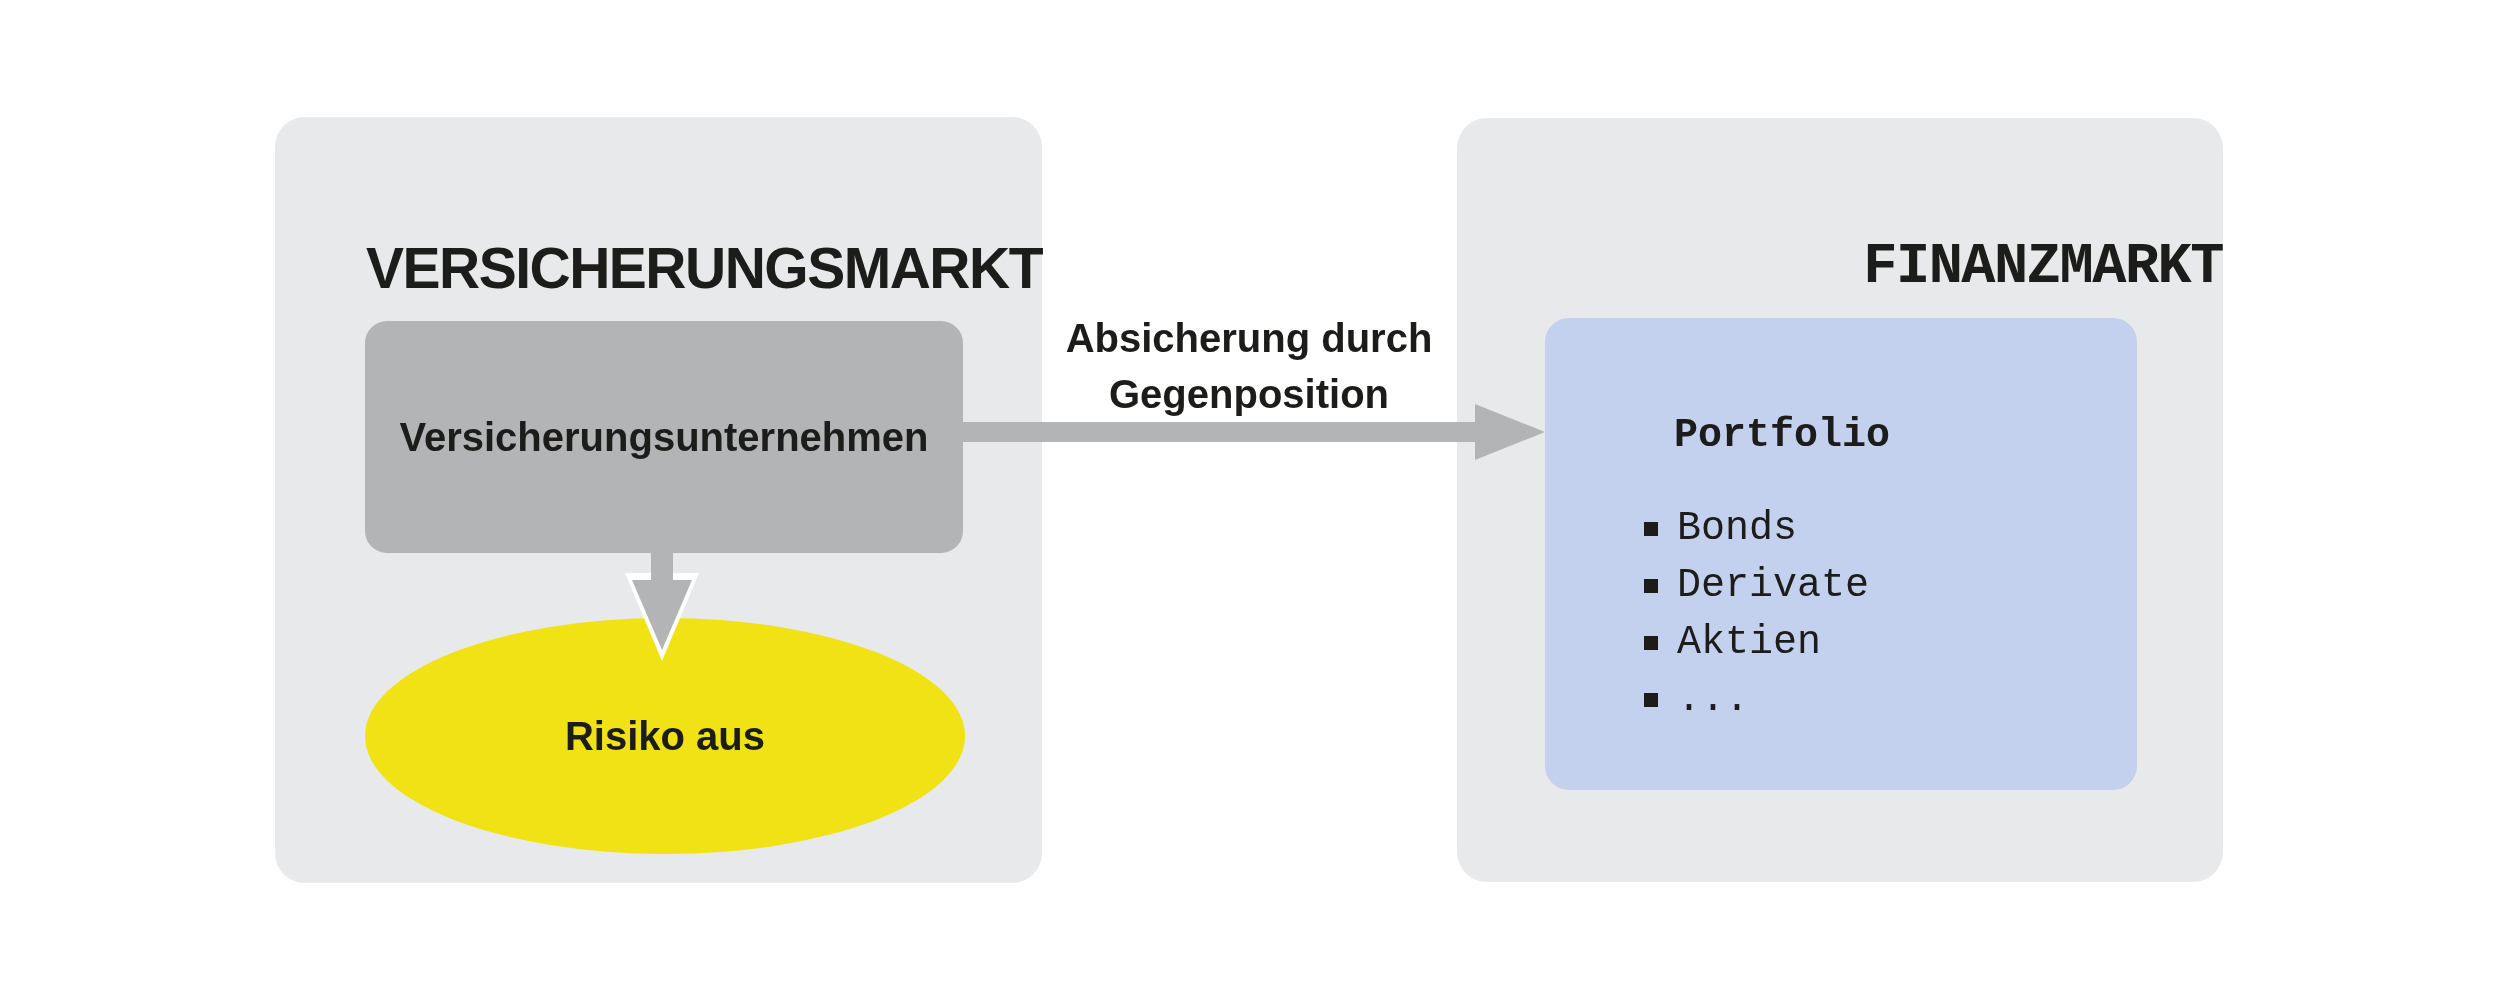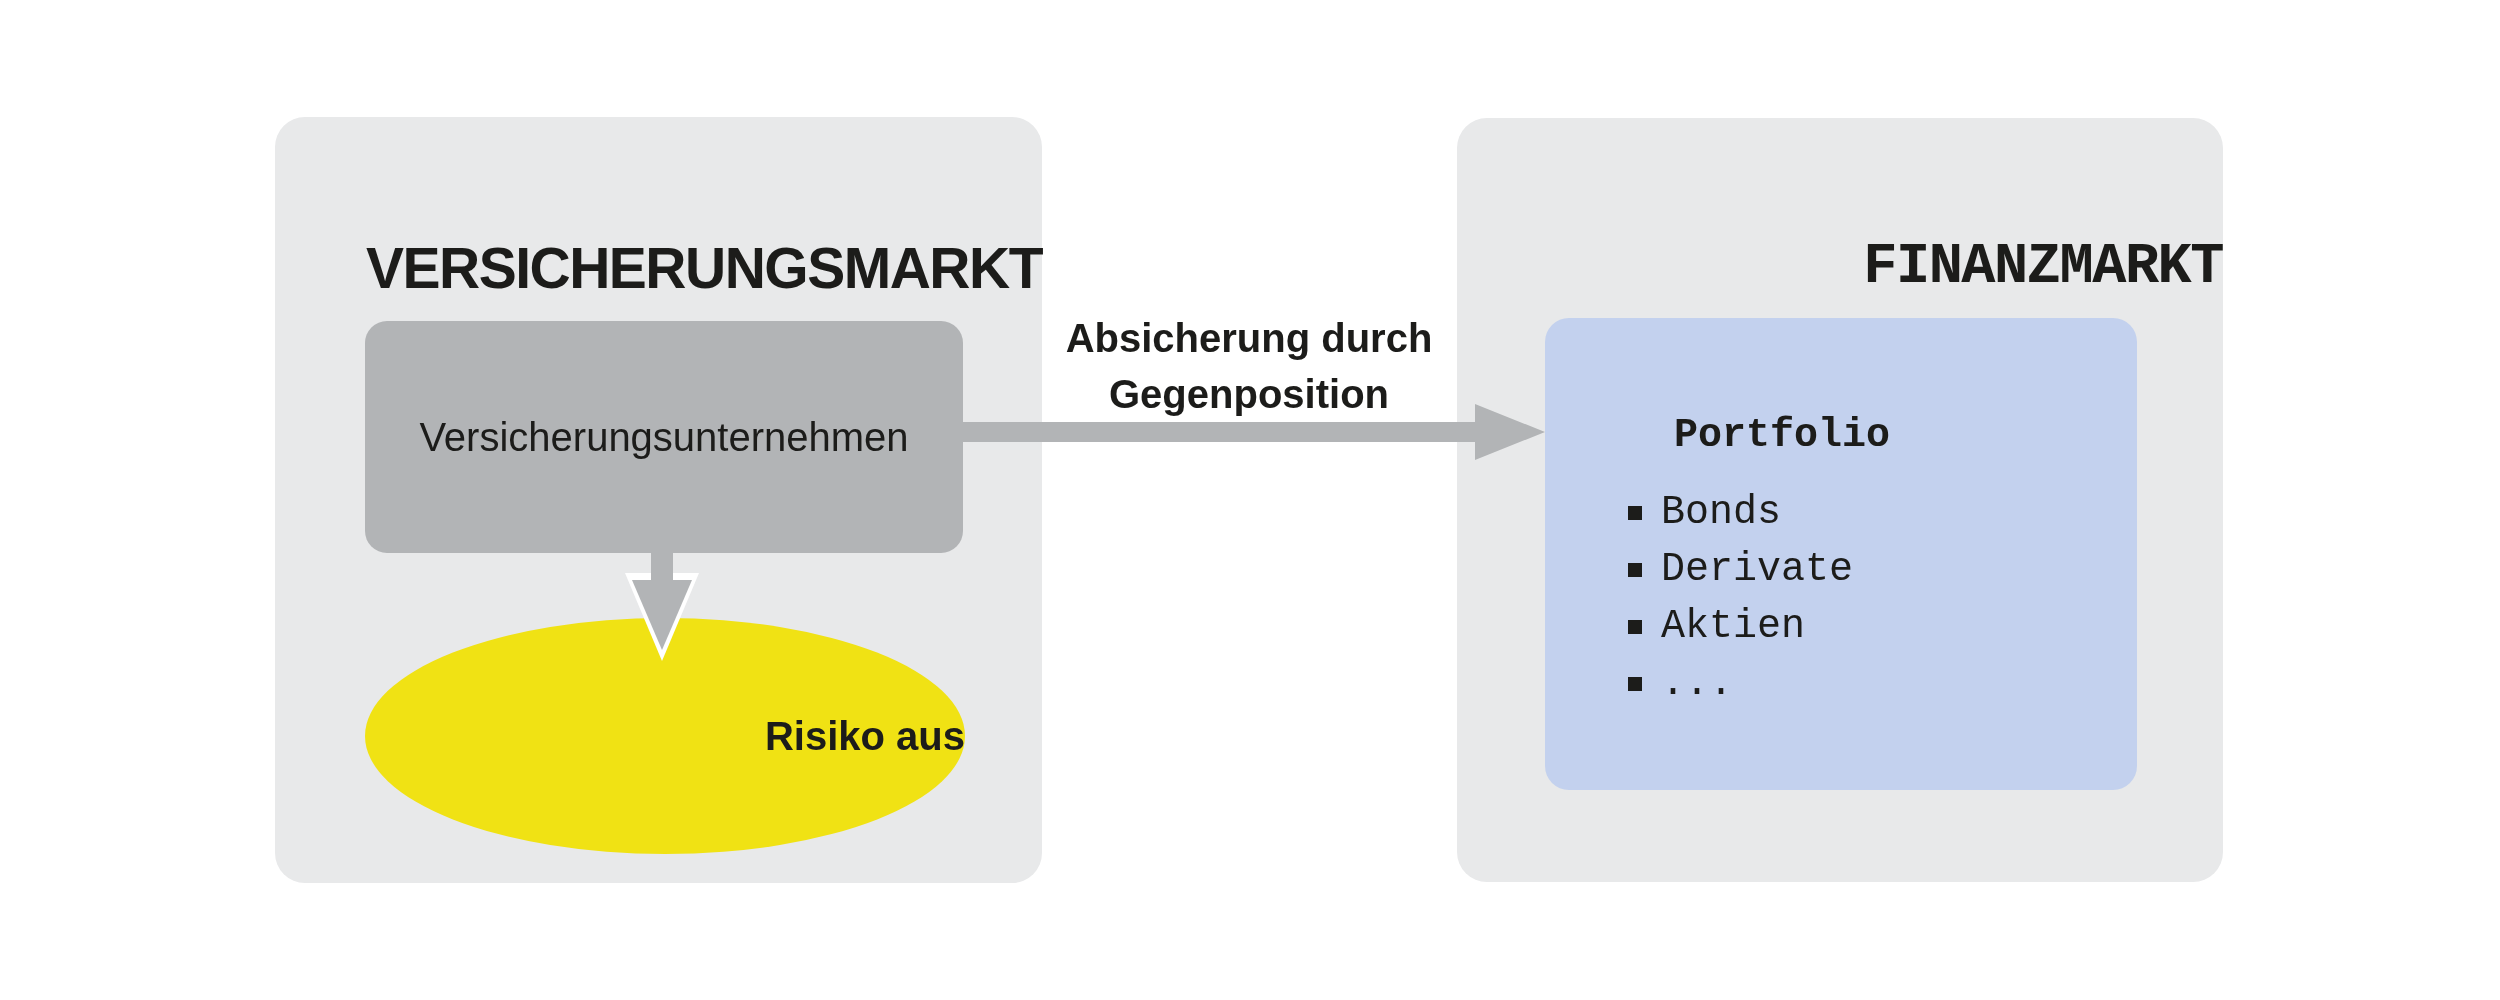--- a/index.html
+++ b/index.html
@@ -27,47 +27,47 @@
     font-weight:bold;font-size:57px;line-height:60px;letter-spacing:-1.5px;
     white-space:nowrap;
   }
   .panel-left  .panel-title{top:83px;}
   .panel-right .panel-title{top:81px;}
 
   .company-box{
     position:absolute;left:90px;top:204px;width:598px;height:232px;
     background:var(--box-gray);border-radius:22px;
     display:flex;align-items:center;justify-content:center;
-    font-weight:normal;font-size:40px;white-space:nowrap;
+    font-weight:bold;font-size:40px;white-space:nowrap;
   }
 
   .risk-ellipse{
     position:absolute;left:90px;top:501px;width:600px;height:236px;
     background:var(--ellipse-yellow);border-radius:50%;
-    display:flex;flex-direction:column;align-items:flex-end;justify-content:center;
+    display:flex;flex-direction:column;align-items:center;justify-content:center;
     font-weight:bold;font-size:40px;line-height:56px;text-align:center;
   }
 
   .arrow-label{
     position:absolute;left:949px;top:303px;width:600px;
     text-align:center;font-weight:bold;font-size:40px;line-height:56px;
     white-space:nowrap;
     margin-top:7px;
   }
 
   .portfolio-box{
     position:absolute;left:88px;top:200px;width:592px;height:472px;
     background:var(--portfolio-blue);border-radius:24px;
   }
   .portfolio-heading{
     position:absolute;left:85px;top:90px;
     font-weight:bold;font-size:40px;line-height:56px;white-space:nowrap;margin-left:44px;
   }
   .portfolio-list{
-    position:absolute;left:83px;top:166px;margin:0;padding:0;list-style:none;
+    position:absolute;left:83px;top:166px;margin:16px;padding:0;list-style:none;
   }
   .portfolio-list li{
     display:flex;align-items:center;height:57px;font-size:40px;white-space:nowrap;
   }
   .bullet{
     width:14px;height:14px;background:var(--text);margin-right:19px;flex:none;
   }
 
   .arrows{position:absolute;left:0;top:0;pointer-events:none;}
   .arrow-fill{fill:var(--arrow-gray);}

